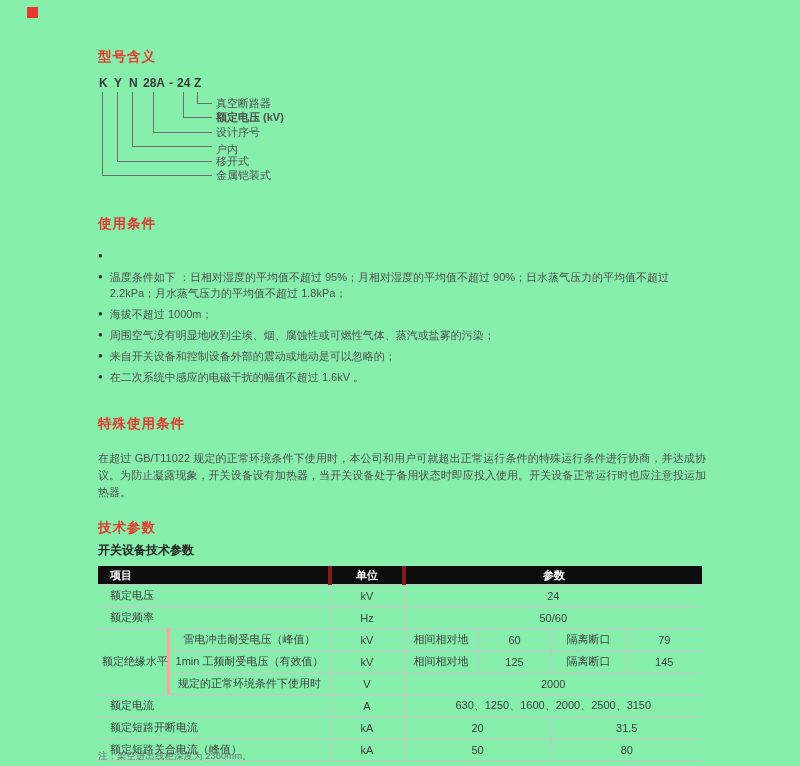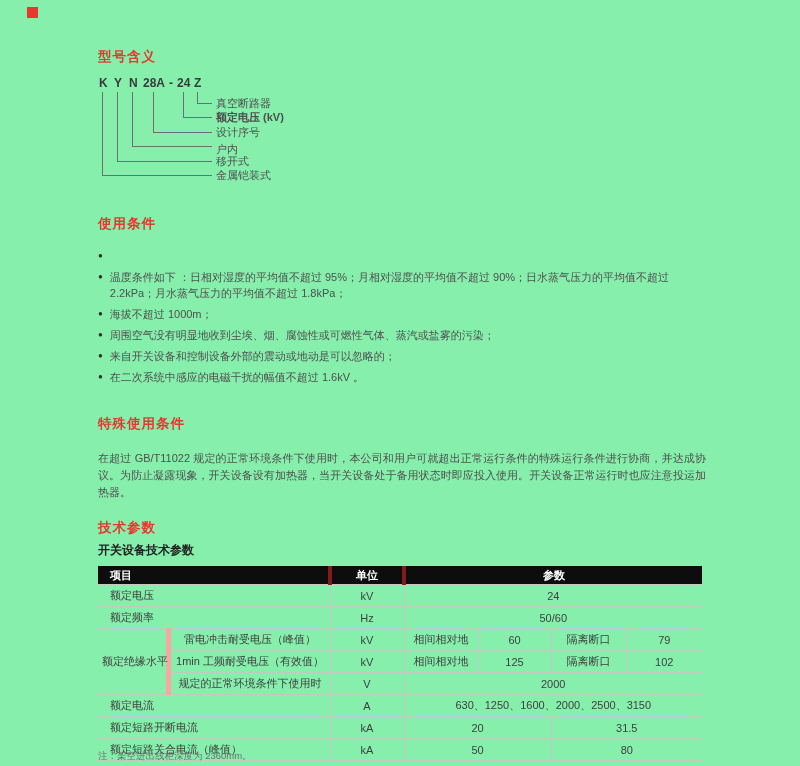--- a/index.html
+++ b/index.html
@@ -37,21 +37,21 @@
   
   table.spec { position:absolute; left:98px; top:566px; width:604px; border-collapse:collapse;
                table-layout:fixed; font-size:11px; color:#3f3f3f; }
   .spec th { background:#0d0d0d; color:#ffffff; font-weight:700; height:18px;
              font-size:11px; padding:0; text-align:center; }
   .spec th.left { text-align:left; padding-left:12px; }
   .spec th.bl { border-left:4px solid #7f1d1d; }
   .spec td { height:21px; text-align:center; border-top:1px solid #c6c6c6; padding:0; white-space:nowrap; }
   .spec td.item { text-align:left; padding-left:12px; }
   .spec td.subitem { text-align:center; }
-  .spec td.group { text-align:left; padding-left:4px; border-right:5px solid #fca5a5; }
+  .spec td.group { text-align:left; padding-left:4px; border-right:3px solid #fca5a5; }
   .spec td.bl { border-left:1px solid #c6c6c6; }
   .spec tr.last td { border-bottom:1px solid #c6c6c6; }
 
   .note { position:absolute; left:98px; top:750px; font-size:9.5px; color:#6e6e6e; }
 </style>
 </head>
 <body>
 
 <div class="page">
 
@@ -161,21 +161,21 @@
         <td class="bl">60</td>
         <td class="bl">隔离断口</td>
         <td class="bl">79</td>
       </tr>
       <tr>
         <td class="subitem">1min 工频耐受电压（有效值）</td>
         <td class="bl">kV</td>
         <td class="bl">相间相对地</td>
         <td class="bl">125</td>
         <td class="bl">隔离断口</td>
-        <td class="bl">102</td>
+        <td class="bl">145</td>
       </tr>
       <tr>
         <td class="subitem">规定的正常环境条件下使用时</td>
         <td class="bl">V</td>
         <td class="bl" colspan="4">2000</td>
       </tr>
       <tr>
         <td class="item" colspan="2">额定电流</td>
         <td class="bl">A</td>
         <td class="bl" colspan="4">630、1250、1600、2000、2500、3150</td>

